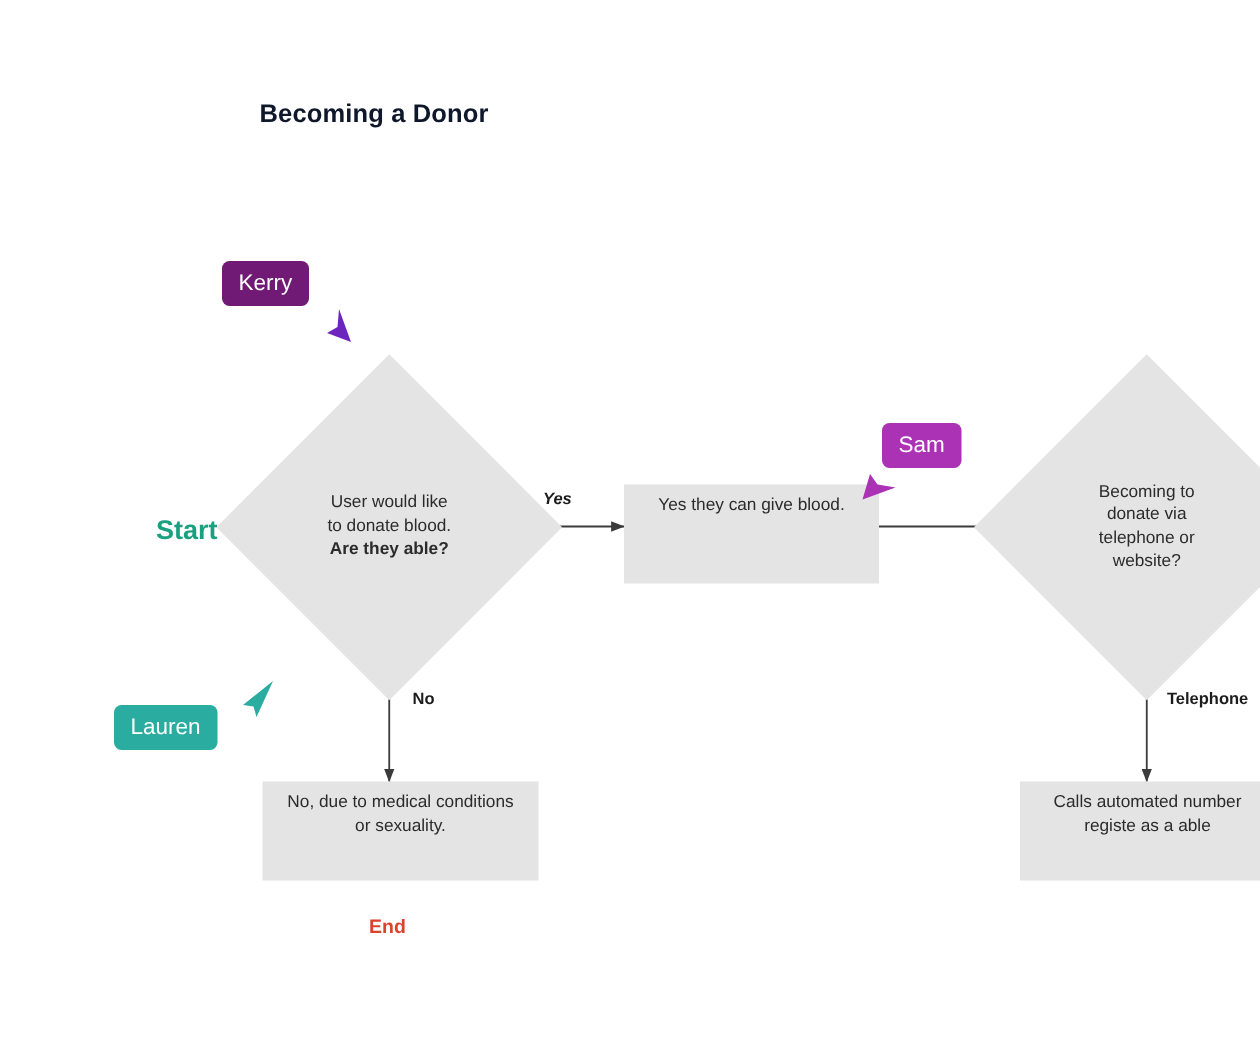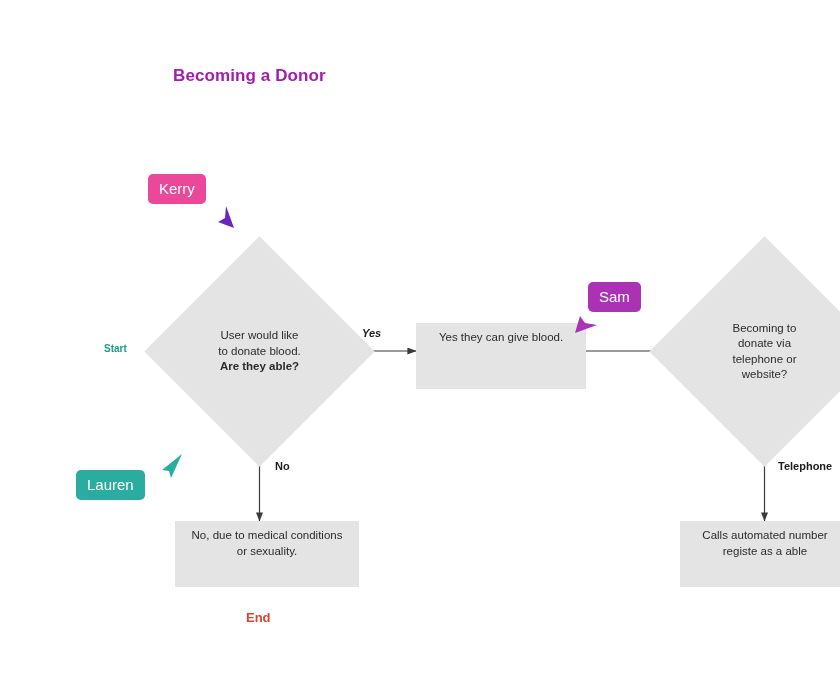--- a/index.html
+++ b/index.html
@@ -23,21 +23,21 @@
     overflow: hidden;
   }
   .abs { position: absolute; }
 
   
   #chart-title {
     left: 173px;
     top: 66px;
     font-size: 17px;
     font-weight: bold;
-    color: #a21caf;
+    color: #0f172a;
     letter-spacing: 0.1px;
     white-space: nowrap;
     text-align: right;
   }
 
   
   .node-box {
     background: #e4e4e4;
     display: flex;
     align-items: flex-start;
@@ -76,21 +76,21 @@
   
   .edge-label {
     font-size: 11px;
     font-weight: bold;
     color: #1c1c1c;
     white-space: nowrap;
   }
 
   
   #start-label {
-    font-size: 10px;
+    font-size: 18px;
     font-weight: bold;
     white-space: nowrap;
   }
   #end-label {
     font-size: 13px;
     font-weight: bold;
     white-space: nowrap;
   }
 
   
@@ -171,21 +171,21 @@
 
   <div class="abs edge-label" style="left:275px; top:460px;">No</div>
 
   <div class="abs edge-label" style="left:778px; top:460px;">Telephone</div>
 
   <div class="abs" id="start-label" style="left:104px; top:343px; color:#1aa080;">Start</div>
 
   <div class="abs" id="end-label" style="left:246px; top:610px; color:#d9452c;">End</div>
 
   <div class="abs" style="left:148px; top:174px;">
-    <div class="cursor-tag" style="background:#ec4899;">Kerry</div>
+    <div class="cursor-tag" style="background:#701a75;">Kerry</div>
     <svg class="cursor-arrow" style="left:62px; top:26px;" width="30" height="30" viewBox="0 0 30 30" xmlns="http://www.w3.org/2000/svg">
       <path d="M24 28 L8 22 L15 18 L16 6 Z" fill="#6c26bd"></path>
     </svg>
   </div>
 
   <div class="abs" style="left:588px; top:282px;">
     <div class="cursor-tag" style="background:#ab31b5;">Sam</div>
     <svg class="cursor-arrow" style="left:-16px; top:25px;" width="30" height="30" viewBox="0 0 30 30" xmlns="http://www.w3.org/2000/svg">
       <path d="M3 26 L8 9 L13 16 L25 18 Z" fill="#ab31b5"></path>
     </svg>

